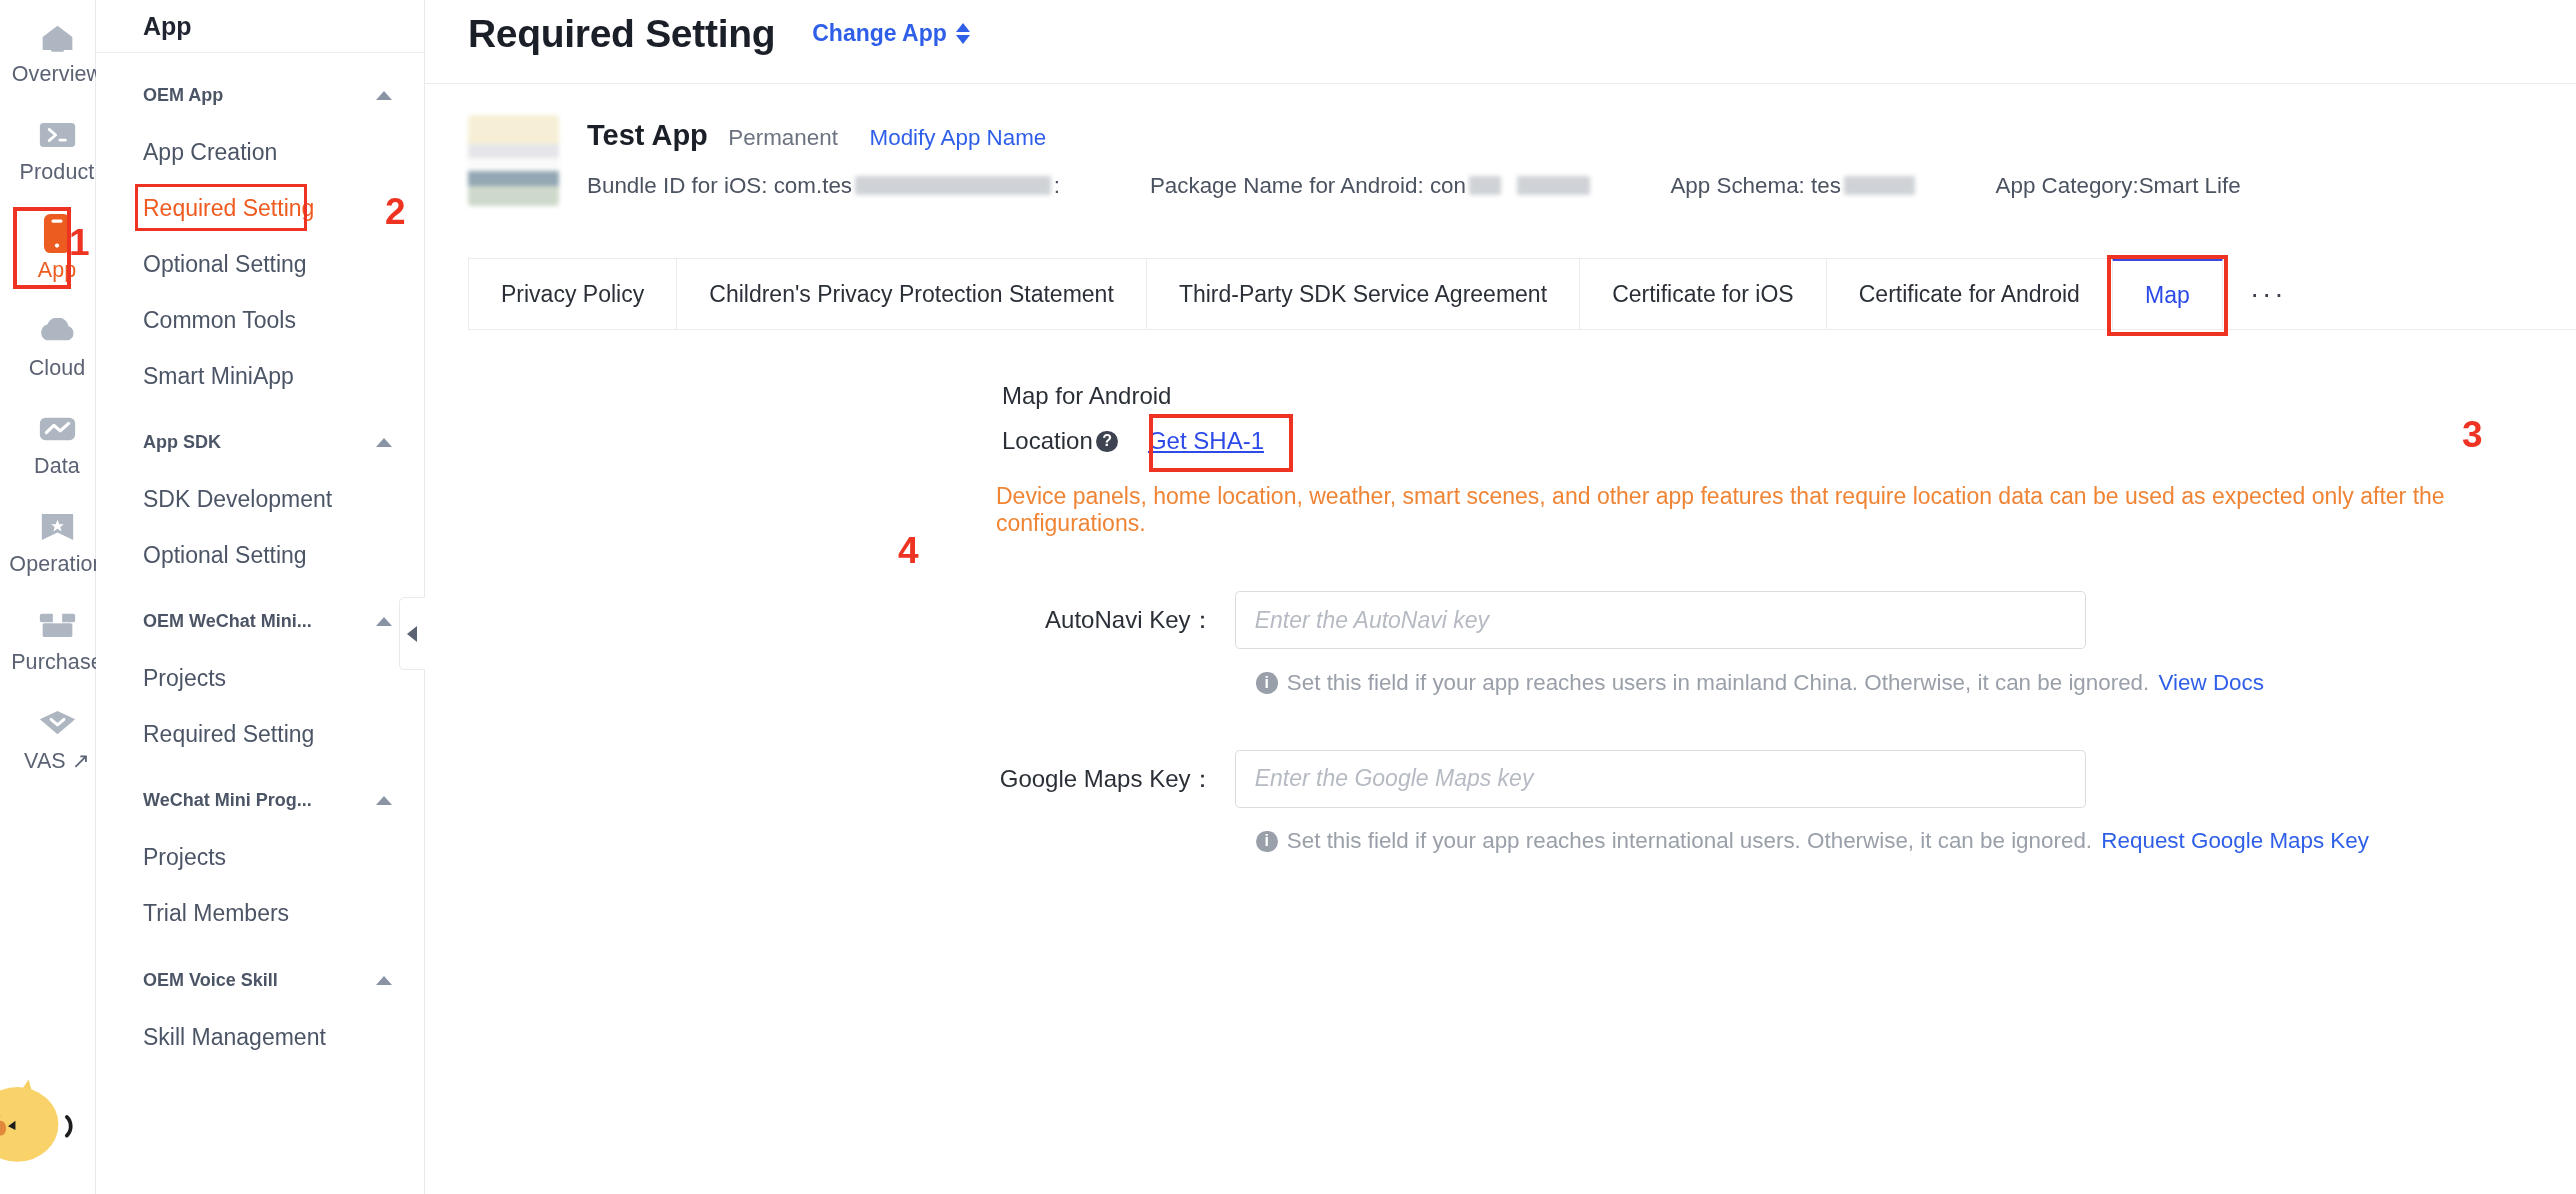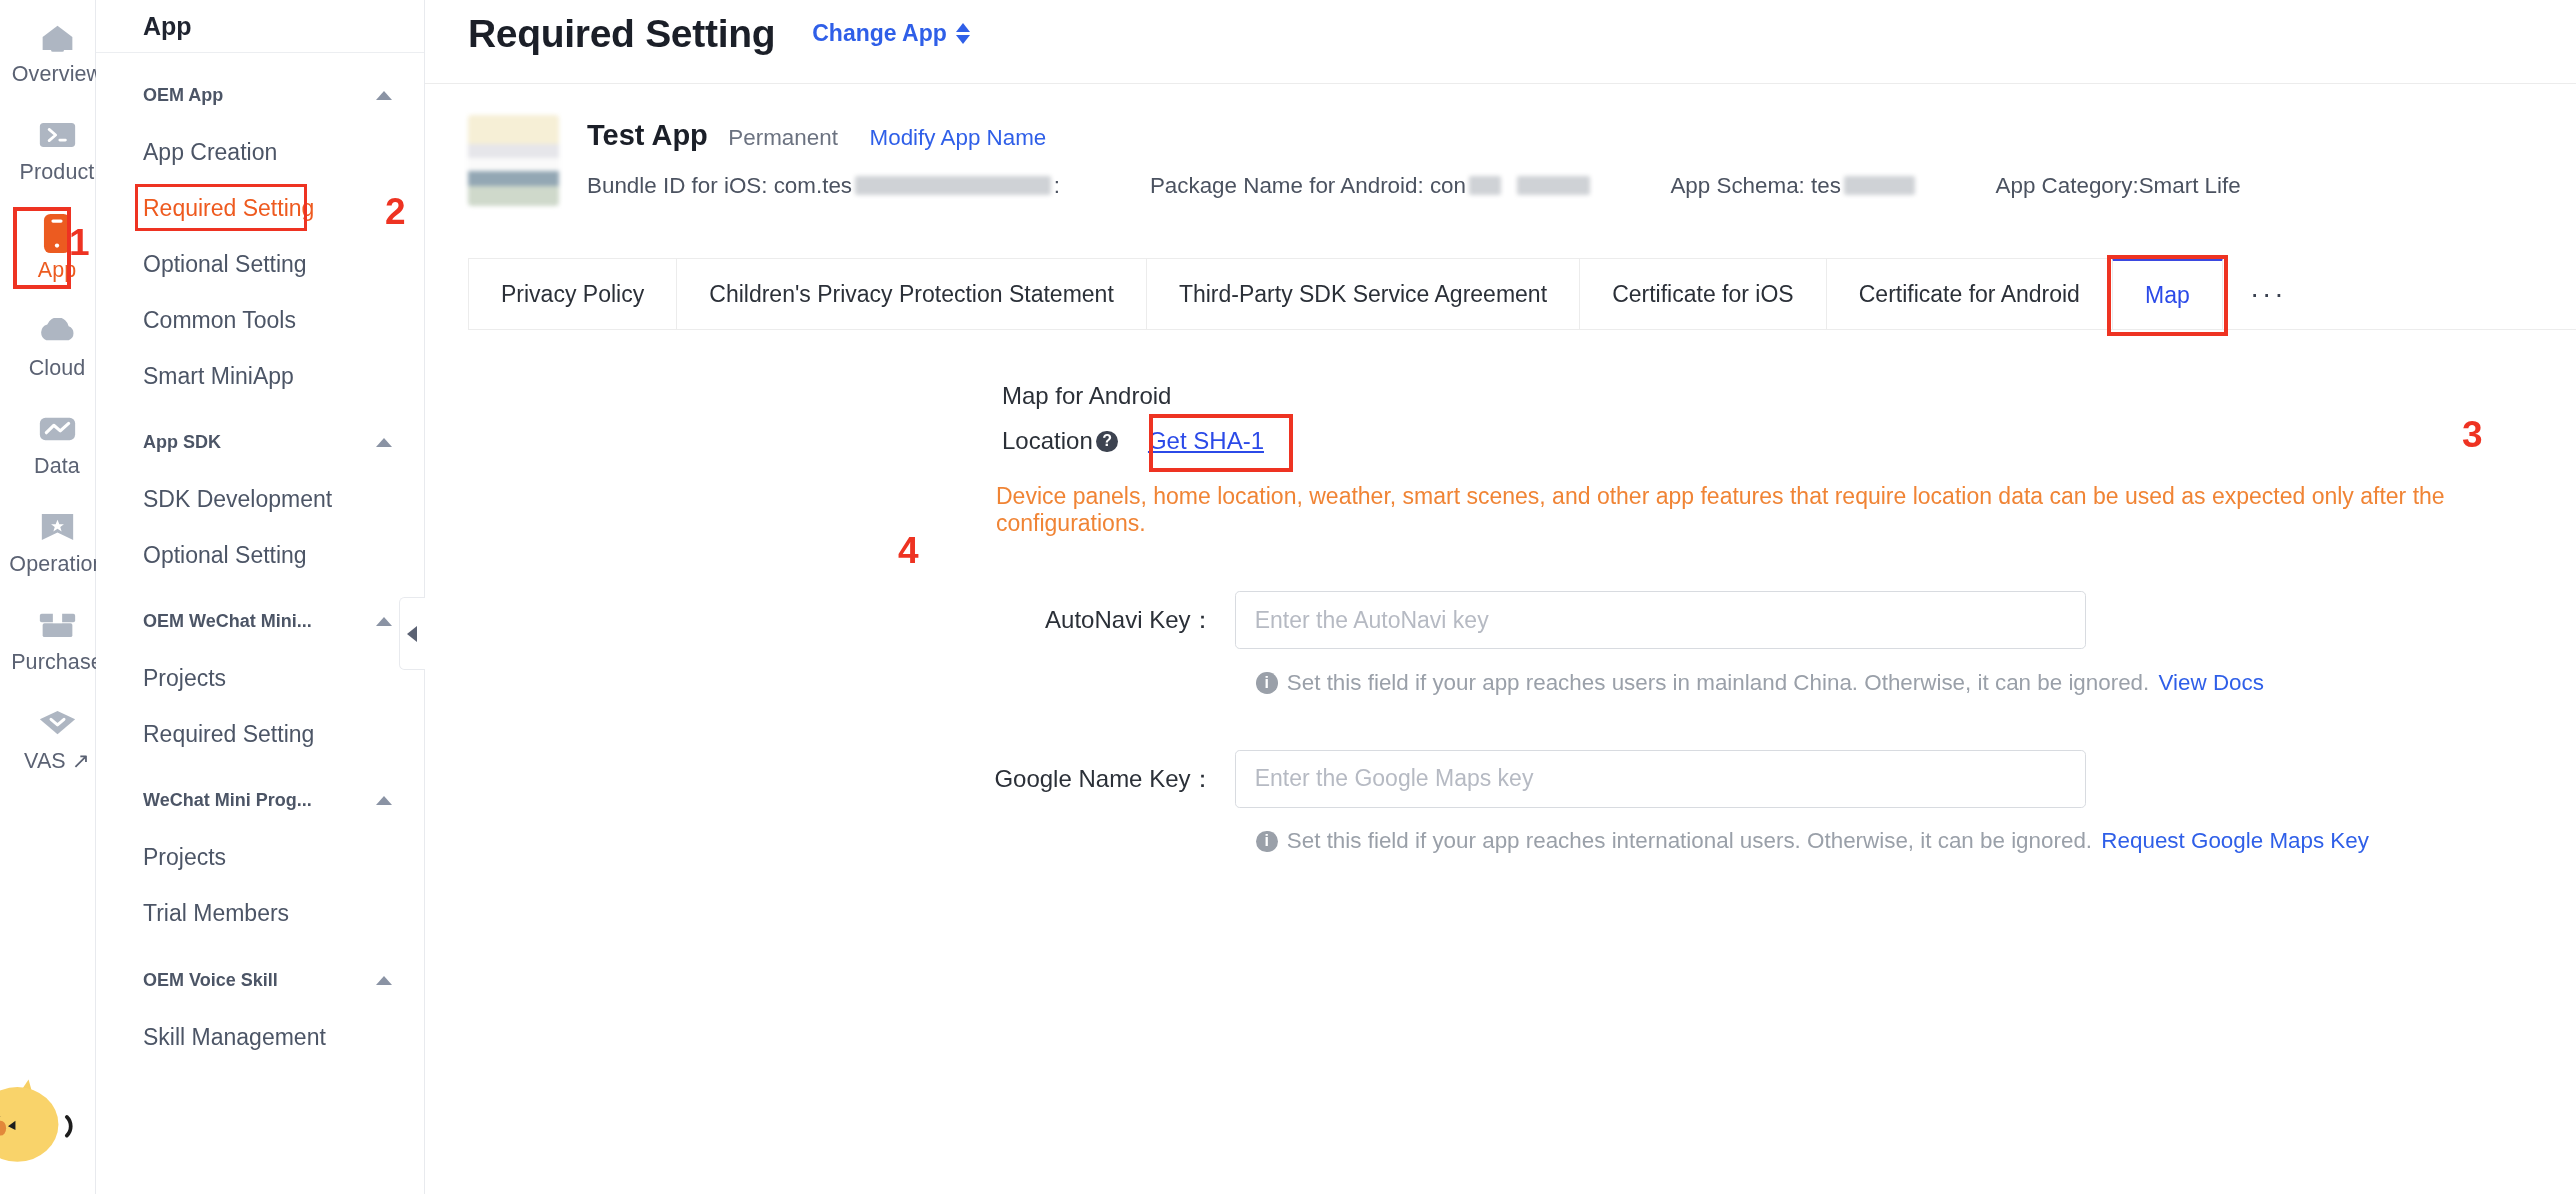--- a/index.html
+++ b/index.html
@@ -145,21 +145,21 @@
   }
   .sha-link { font-size: 24px; color: #2b4ae8; text-decoration: underline; cursor: pointer; }
   .sha-box { position: absolute; left: 724px; top: -13px; width: 144px; height: 58px; border: 4.7px solid #ee3322; pointer-events: none; }
   .warn { margin-top: 28px; padding-left: 571px; font-size: 23px; color: #f08435; }
 
   .field-row { display: flex; align-items: center; margin-top: 54px; padding-left: 0; }
   .field-label { width: 810px; text-align: right; padding-right: 20.5px; font-size: 24px; color: #2b3038; }
   .field-input {
     width: 851px; height: 58px; border: 0.9px solid #d8dbe0; border-radius: 4.7px;
     font-size: 23px; color: #2b3038; padding: 0 18.7px; outline: none;
-    font-family: "Liberation Sans", sans-serif; background: #fff;
+    font-family: "Liberation Sans", sans-serif; background: #fff; font-style: italic;
   }
   .field-input::placeholder { color: #b6bac3; }
   .hint { display: flex; align-items: center; gap: 9.3px; margin-top: 20.5px; padding-left: 831px; font-size: 22.4px; color: #9aa0a9; }
   .i-ico {
     width: 21.5px; height: 21.5px; border-radius: 50%; background: #9aa0a9; color: #fff;
     font-size: 16px; font-weight: bold; display: inline-flex; align-items: center; justify-content: center; flex: none;
   }
   .hint-link { color: #2f5fe8; cursor: pointer; }
 
   
@@ -443,21 +443,21 @@
         <label class="field-label">AutoNavi Key：</label>
         <input class="field-input" type="text" placeholder="Enter the AutoNavi key" style="">
       </div>
       <div class="hint">
         <span class="i-ico">i</span>
         <span>Set this field if your app reaches users in mainland China. Otherwise, it can be ignored.</span>
         <span class="hint-link">View Docs</span>
       </div>
 
       <div class="field-row">
-        <label class="field-label">Google Name Key：</label>
+        <label class="field-label">Google Maps Key：</label>
         <input class="field-input" type="text" placeholder="Enter the Google Maps key" style="">
       </div>
       <div class="hint">
         <span class="i-ico">i</span>
         <span>Set this field if your app reaches international users. Otherwise, it can be ignored.</span>
         <span class="hint-link">Request Google Maps Key</span>
       </div>
     </section>
   </main>
 

